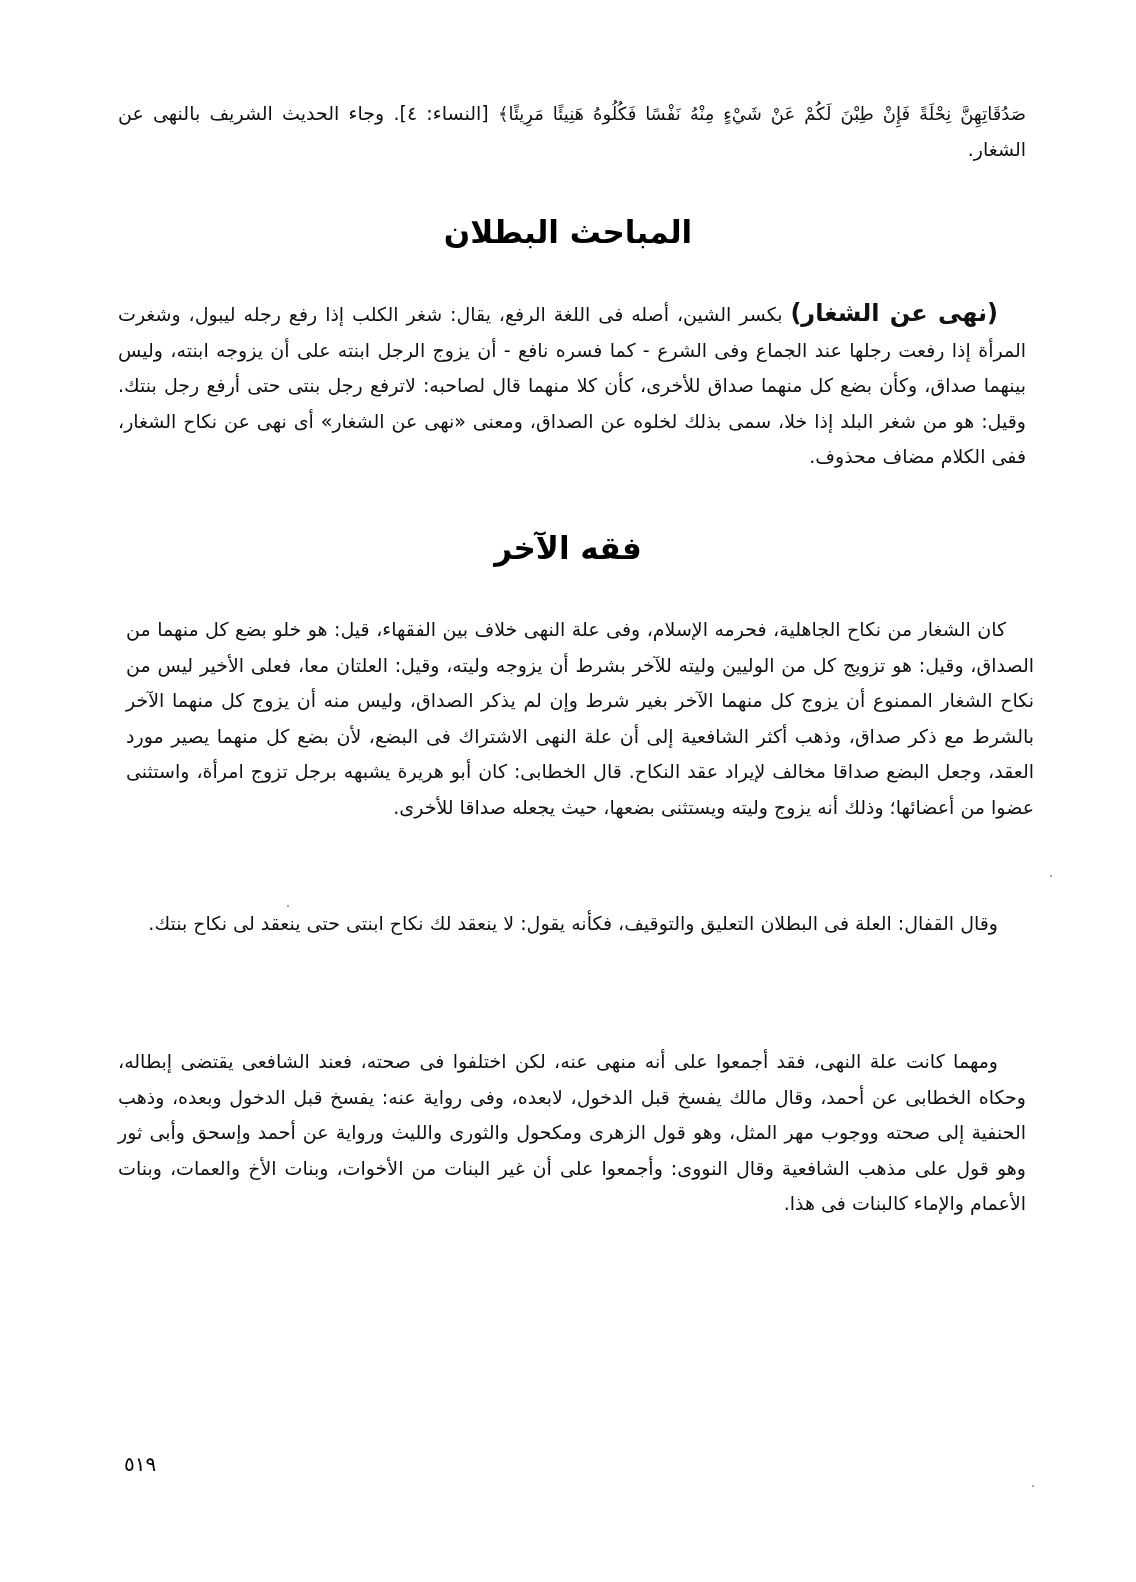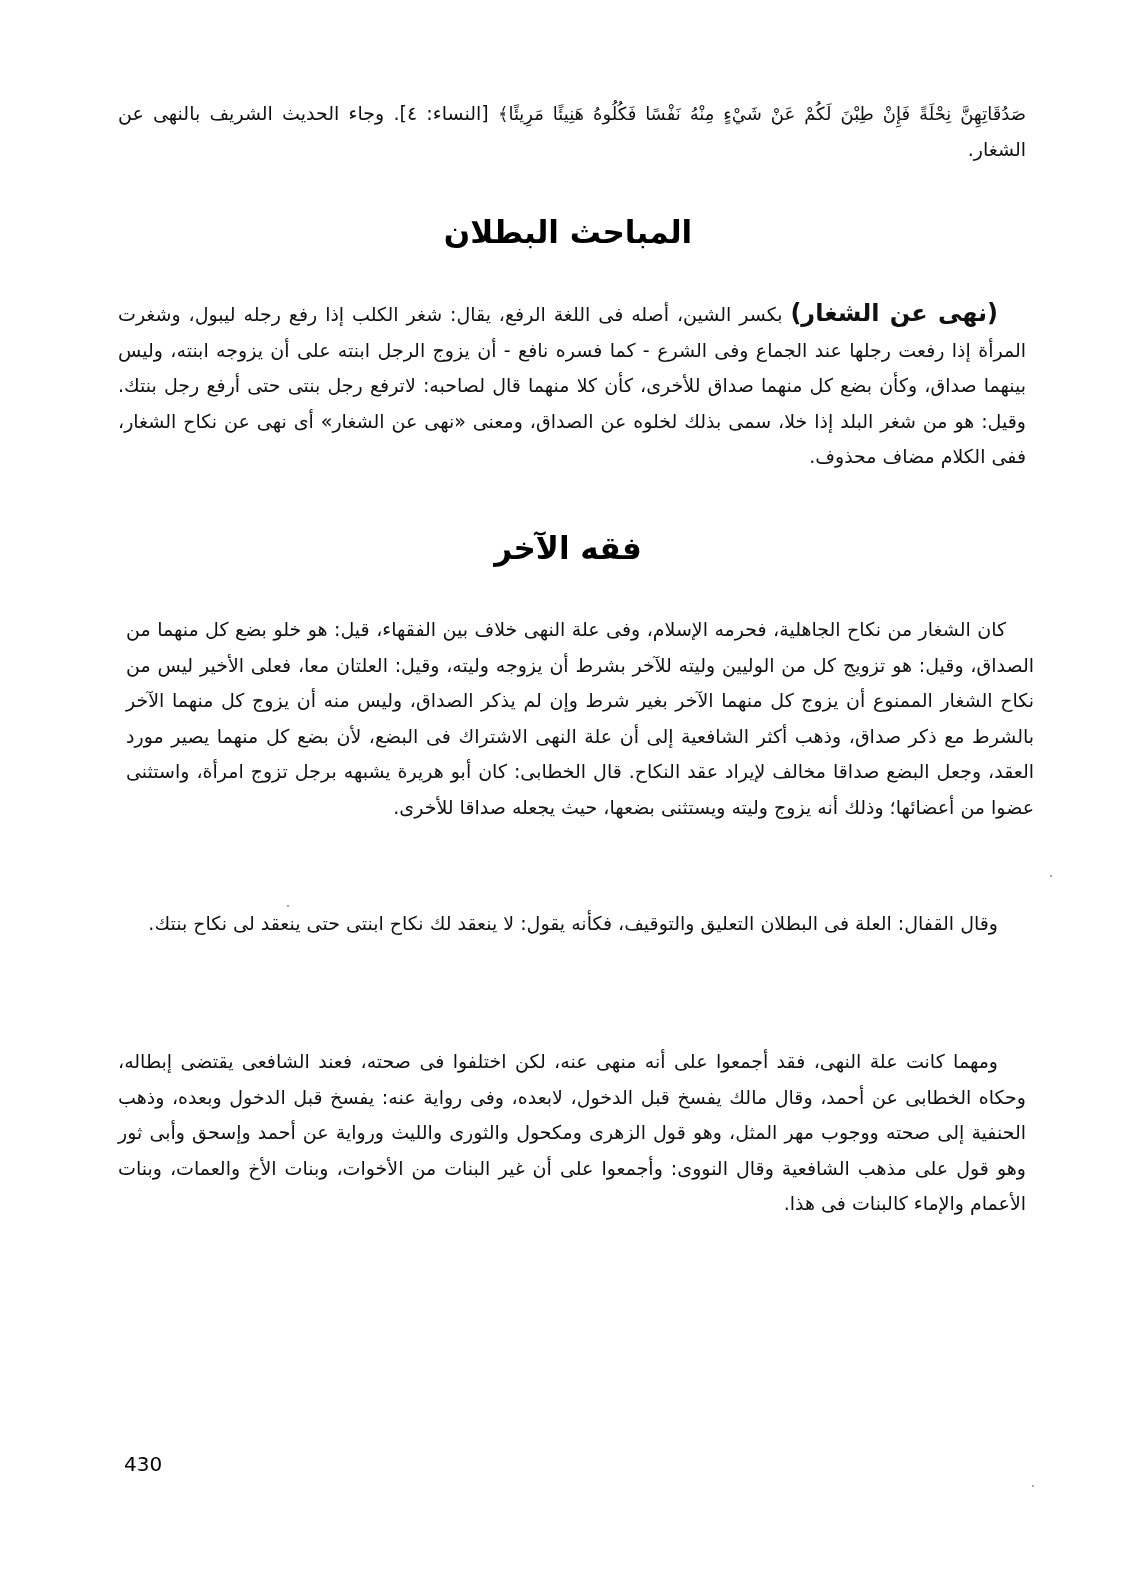--- a/index.html
+++ b/index.html
@@ -94,18 +94,18 @@
   </div>
 
   <div class="text-block" style="top: 906px;">
     <span class="indent"></span><span>وقال القفال: العلة فى البطلان التعليق والتوقيف، فكأنه يقول: لا ينعقد لك نكاح ابنتى حتى ينعقد لى نكاح بنتك.</span>
   </div>
 
   <div class="text-block" style="top: 1044px;">
     <span class="indent"></span><span>ومهما كانت علة النهى، فقد أجمعوا على أنه منهى عنه، لكن اختلفوا فى صحته، فعند الشافعى يقتضى إبطاله، وحكاه الخطابى عن أحمد، وقال مالك يفسخ قبل الدخول، لابعده، وفى رواية عنه: يفسخ قبل الدخول وبعده، وذهب الحنفية إلى صحته ووجوب مهر المثل، وهو قول الزهرى ومكحول والثورى والليث ورواية عن أحمد وإسحق وأبى ثور وهو قول على مذهب الشافعية وقال النووى: وأجمعوا على أن غير البنات من الأخوات، وبنات الأخ والعمات، وبنات الأعمام والإماء كالبنات فى هذا.</span>
   </div>
 
-  <div class="page-number">430</div>
+  <div class="page-number">٥١٩</div>
 
   <div class="speck" style="left: 287px; top: 905px;"></div>
   <div class="speck" style="left: 1032px; top: 1485px;"></div>
   <div class="speck" style="left: 1050px; top: 875px;"></div>
 </div>
 
 </body></html>

